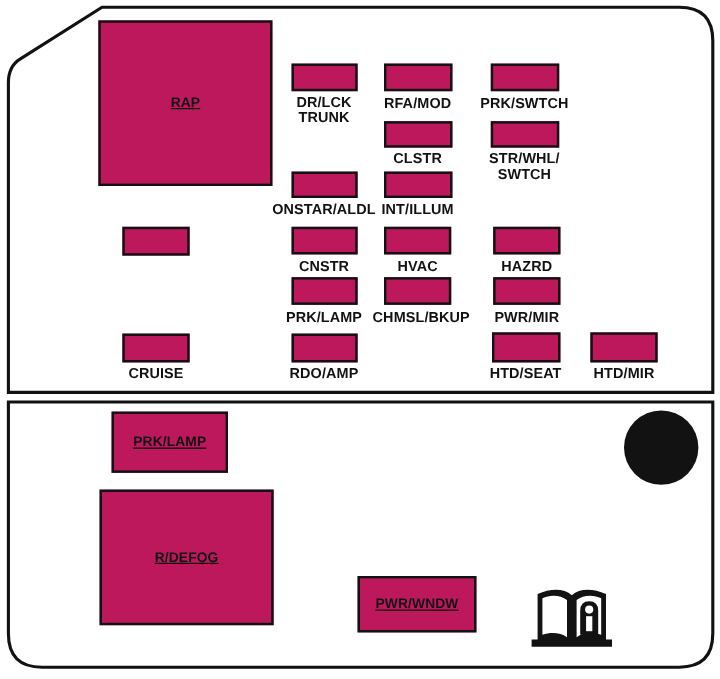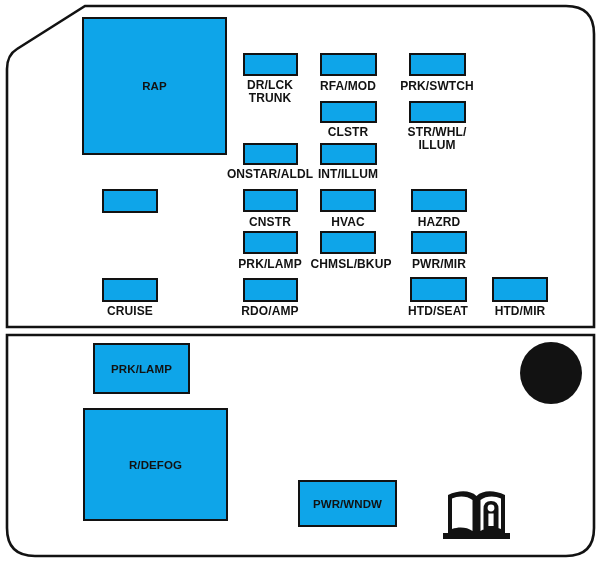--- a/index.html
+++ b/index.html
@@ -14,21 +14,22 @@
     background: #ffffff;
     overflow: hidden;
   }
   svg.outline-layer {
     position: absolute; left: 0; top: 0;
     width: 600px; height: 566px;
   }
   .fuse {
     position: absolute;
     border: 2.6px solid #121212;
-    background: #0ea5e9;
+    background: #be185d;
+    text-decoration: underline;
   }
   .fuse.labeled {
     display: flex;
     align-items: center;
     justify-content: center;
   }
   .lbl {
     position: absolute;
     width: 130px;
     font-weight: bold;
@@ -83,21 +84,21 @@
   <div class="lbl" style="left:283px; top:80px;">RFA/MOD</div>
 
   <div class="fuse" style="left:409px; top:53px; width:57px; height:23px;"></div>
   <div class="lbl" style="left:372px; top:80px;">PRK/SWTCH</div>
 
   <div class="fuse" style="left:320px; top:101px; width:57px; height:22px;"></div>
   <div class="lbl" style="left:283px; top:126px;">CLSTR</div>
 
   <div class="fuse" style="left:409px; top:101px; width:57px; height:22px;"></div>
   <div class="lbl" style="left:372px; top:126px;">STR/WHL/
-ILLUM</div>
+SWTCH</div>
 
   <div class="fuse" style="left:243px; top:143px; width:55px; height:22px;"></div>
   <div class="lbl" style="left:205px; top:168px;">ONSTAR/ALDL</div>
 
   <div class="fuse" style="left:320px; top:143px; width:57px; height:22px;"></div>
   <div class="lbl" style="left:283px; top:168px;">INT/ILLUM</div>
 
 
   <div class="fuse" style="left:102px; top:189px; width:56px; height:24px;"></div>
 

